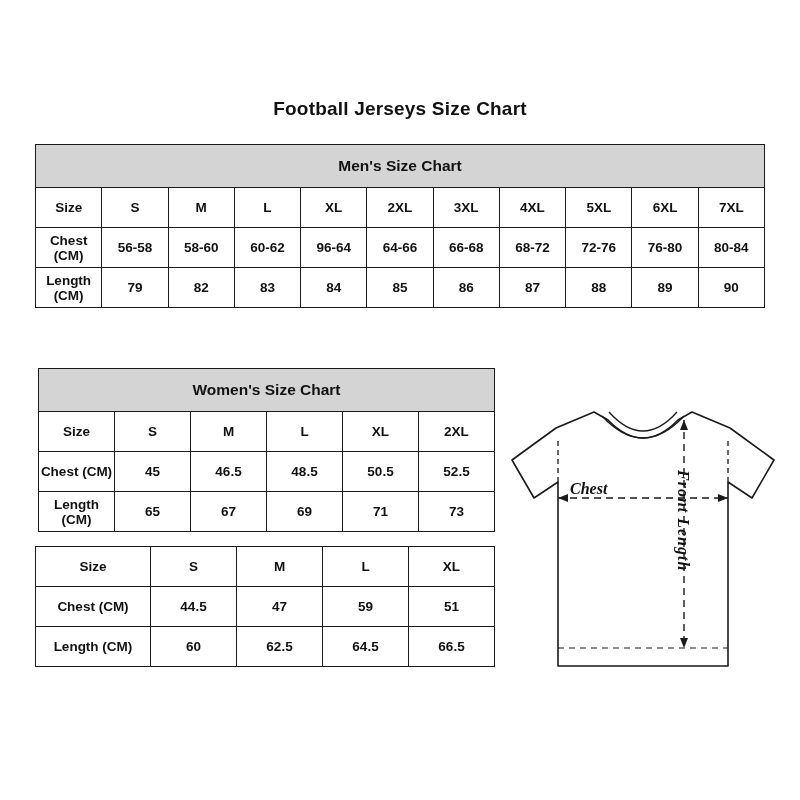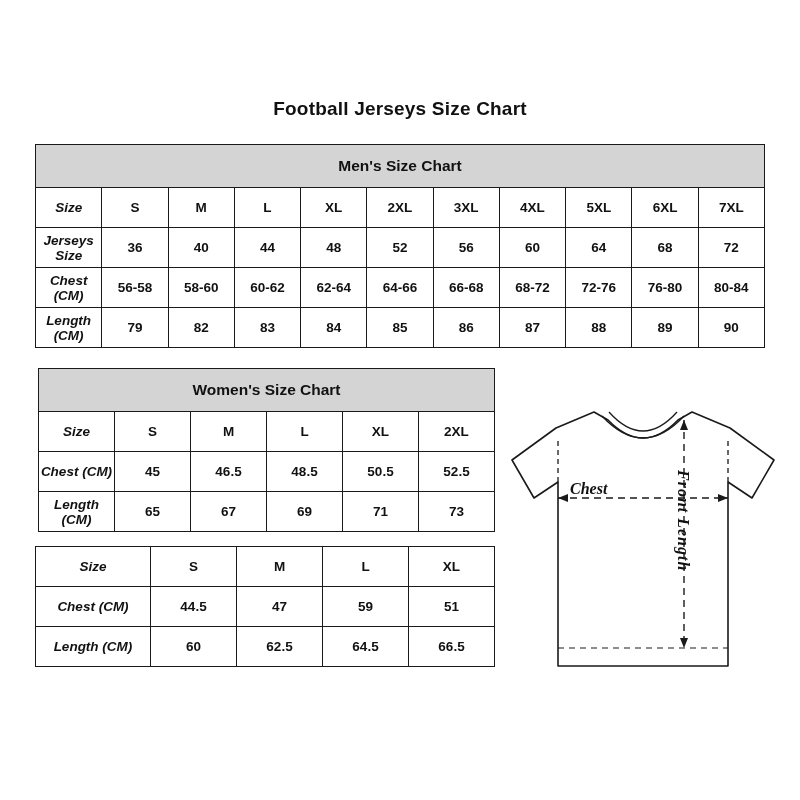--- a/index.html
+++ b/index.html
@@ -49,21 +49,20 @@
   }
   table.size-table td.head-banner {
     background: #d4d4d4;
     font-size: 15.5px;
     font-weight: bold;
     height: 42px;
   }
   table.size-table td.row-label {
     font-size: 13.5px;
     font-weight: bold;
-    font-style: italic;
   }
 
   
   #mens-table {
     position: absolute;
     left: 35px;
     top: 144px;
     width: 730px;
   }
   #mens-table td.row-label { width: 114px; }
@@ -136,38 +135,25 @@
         <td class="val">L</td>
         <td class="val">XL</td>
         <td class="val">2XL</td>
         <td class="val">3XL</td>
         <td class="val">4XL</td>
         <td class="val">5XL</td>
         <td class="val">6XL</td>
         <td class="val">7XL</td>
       </tr>
       <tr>
-        <td class="row-label">Jerseys Size</td>
-        <td class="val">36</td>
-        <td class="val">40</td>
-        <td class="val">44</td>
-        <td class="val">48</td>
-        <td class="val">52</td>
-        <td class="val">56</td>
-        <td class="val">60</td>
-        <td class="val">64</td>
-        <td class="val">68</td>
-        <td class="val">72</td>
-      </tr>
-      <tr>
         <td class="row-label">Chest (CM)</td>
         <td class="val">56-58</td>
         <td class="val">58-60</td>
         <td class="val">60-62</td>
-        <td class="val">62-64</td>
+        <td class="val">96-64</td>
         <td class="val">64-66</td>
         <td class="val">66-68</td>
         <td class="val">68-72</td>
         <td class="val">72-76</td>
         <td class="val">76-80</td>
         <td class="val">80-84</td>
       </tr>
       <tr>
         <td class="row-label">Length (CM)</td>
         <td class="val">79</td>

